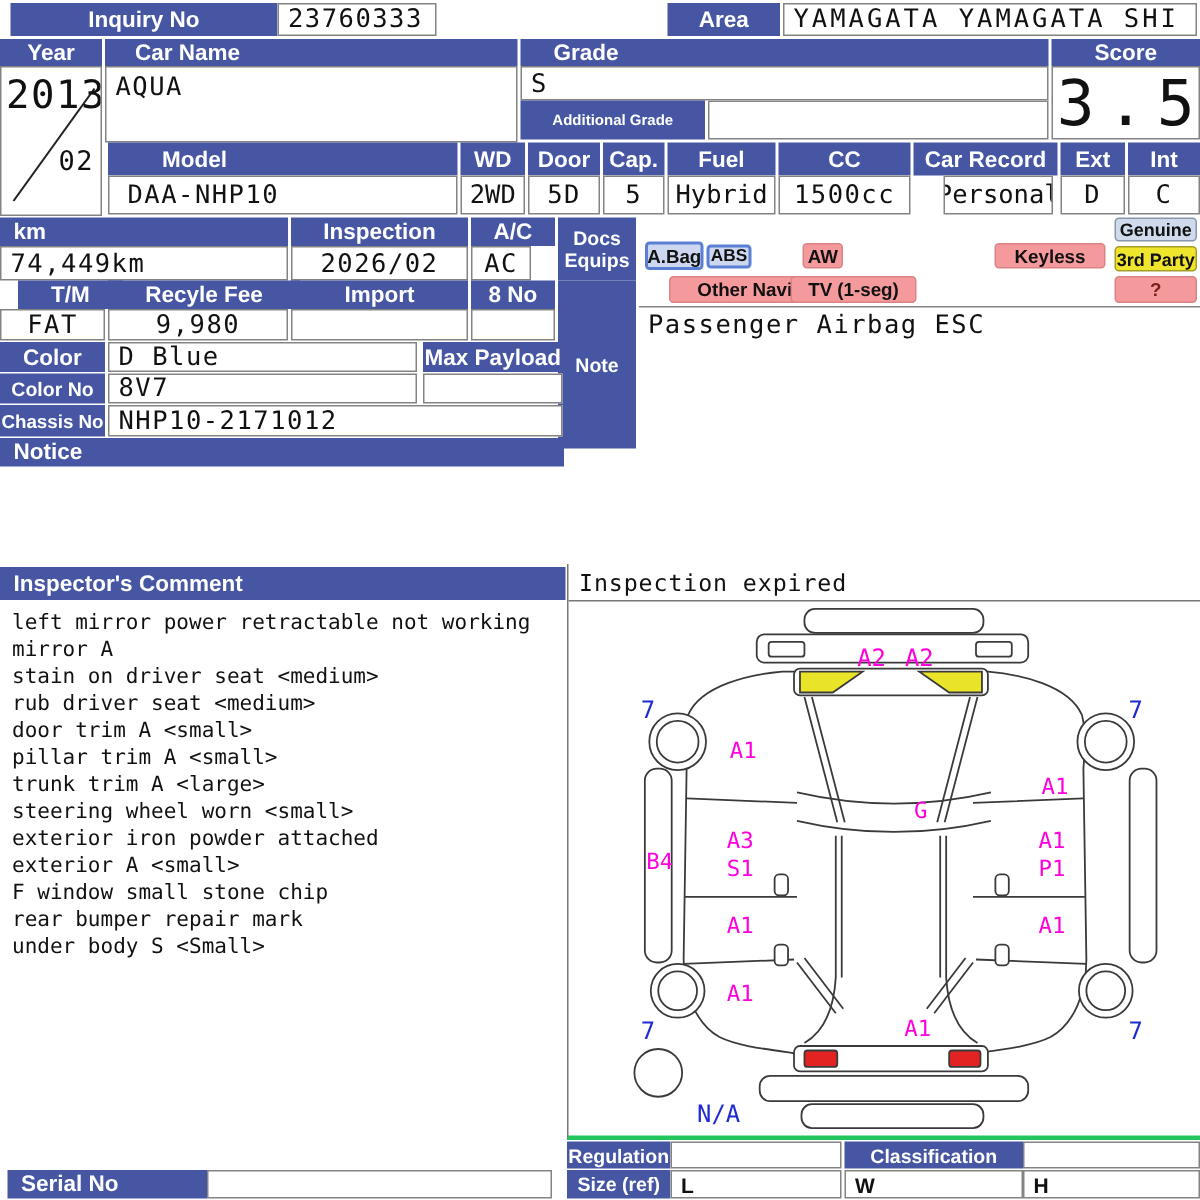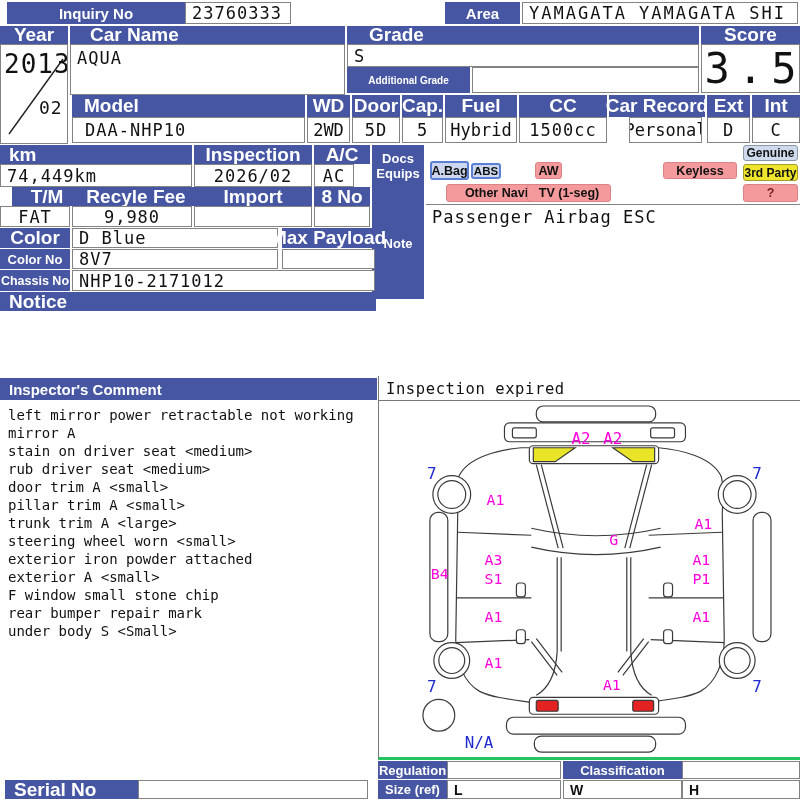--- a/index.html
+++ b/index.html
@@ -1,19 +1,19 @@
 <!DOCTYPE html>
 <html><head>
 <meta charset="utf-8">
 <style>
   html,body{margin:0;padding:0;background:#fff;}
   #sheet{position:relative;width:800px;height:800px;background:#fff;overflow:hidden;
          font-family:"Liberation Sans",sans-serif;}
   .abs{position:absolute;box-sizing:border-box;}
-  .lbl{background:#4656a3;color:#fff;font-weight:bold;font-size:19px;
+  .lbl{background:#4656a3;color:#fff;font-weight:bold;font-size:15px;
        display:flex;align-items:center;justify-content:center;white-space:nowrap;}
   .lbl.left{justify-content:flex-start;padding-left:9px;}
   .cell{background:#fff;border:1px solid #838383;display:flex;align-items:center;
         font-family:"DejaVu Sans Mono","Liberation Mono",monospace;font-size:17px;
         color:#111;letter-spacing:1px;white-space:nowrap;overflow:hidden;}
   .cell.pl{padding-left:6px;}
   .cell.ctr{justify-content:center;}
   .badge{position:absolute;box-sizing:border-box;display:flex;align-items:center;justify-content:center;
          font-weight:bold;font-size:12.5px;color:#111;border-radius:3px;white-space:nowrap;}
   .b-blue{background:#cdd7ef;border:2px solid #5b7fd4;}
@@ -47,21 +47,21 @@
     <span class="mono" style="position:absolute;left:38px;top:52px;font-size:18px;">02</span>
   </div>
   <div class="abs cell pl" style="left:70px;top:44px;width:275px;height:51px;align-items:flex-start;padding-top:3px;">
     <span>AQUA</span>
   </div>
   <div class="abs cell pl" style="left:347px;top:44px;width:352px;height:23px;">S</div>
   <div class="abs lbl" style="left:347px;top:67px;width:123px;height:26px;font-size:10px;">Additional Grade</div>
   <div class="abs cell pl" style="left:472px;top:67px;width:227px;height:26px;"></div>
   <div class="abs cell ctr" style="left:701px;top:44px;width:99px;height:49px;font-size:42px;letter-spacing:8px;padding-left:8px;">3.5</div>
 
-  <div class="abs lbl left" style="left:72px;top:95px;width:233px;height:22px;padding-left:12px;">Model</div>
+  <div class="abs lbl left" style="left:72px;top:95px;width:233px;height:22px;padding-left:36px;">Model</div>
   <div class="abs lbl" style="left:307px;top:95px;width:43px;height:22px;">WD</div>
   <div class="abs lbl" style="left:352px;top:95px;width:48px;height:22px;">Door</div>
   <div class="abs lbl" style="left:402px;top:95px;width:41px;height:22px;">Cap.</div>
   <div class="abs lbl" style="left:445px;top:95px;width:72px;height:22px;">Fuel</div>
   <div class="abs lbl" style="left:519px;top:95px;width:88px;height:22px;">CC</div>
   <div class="abs lbl" style="left:609px;top:95px;width:96px;height:22px;">Car Record</div>
   <div class="abs lbl" style="left:707px;top:95px;width:43px;height:22px;">Ext</div>
   <div class="abs lbl" style="left:752px;top:95px;width:48px;height:22px;">Int</div>
 
   <div class="abs cell" style="left:72px;top:117px;width:233px;height:26px;padding-left:12px;">DAA-NHP10</div>

